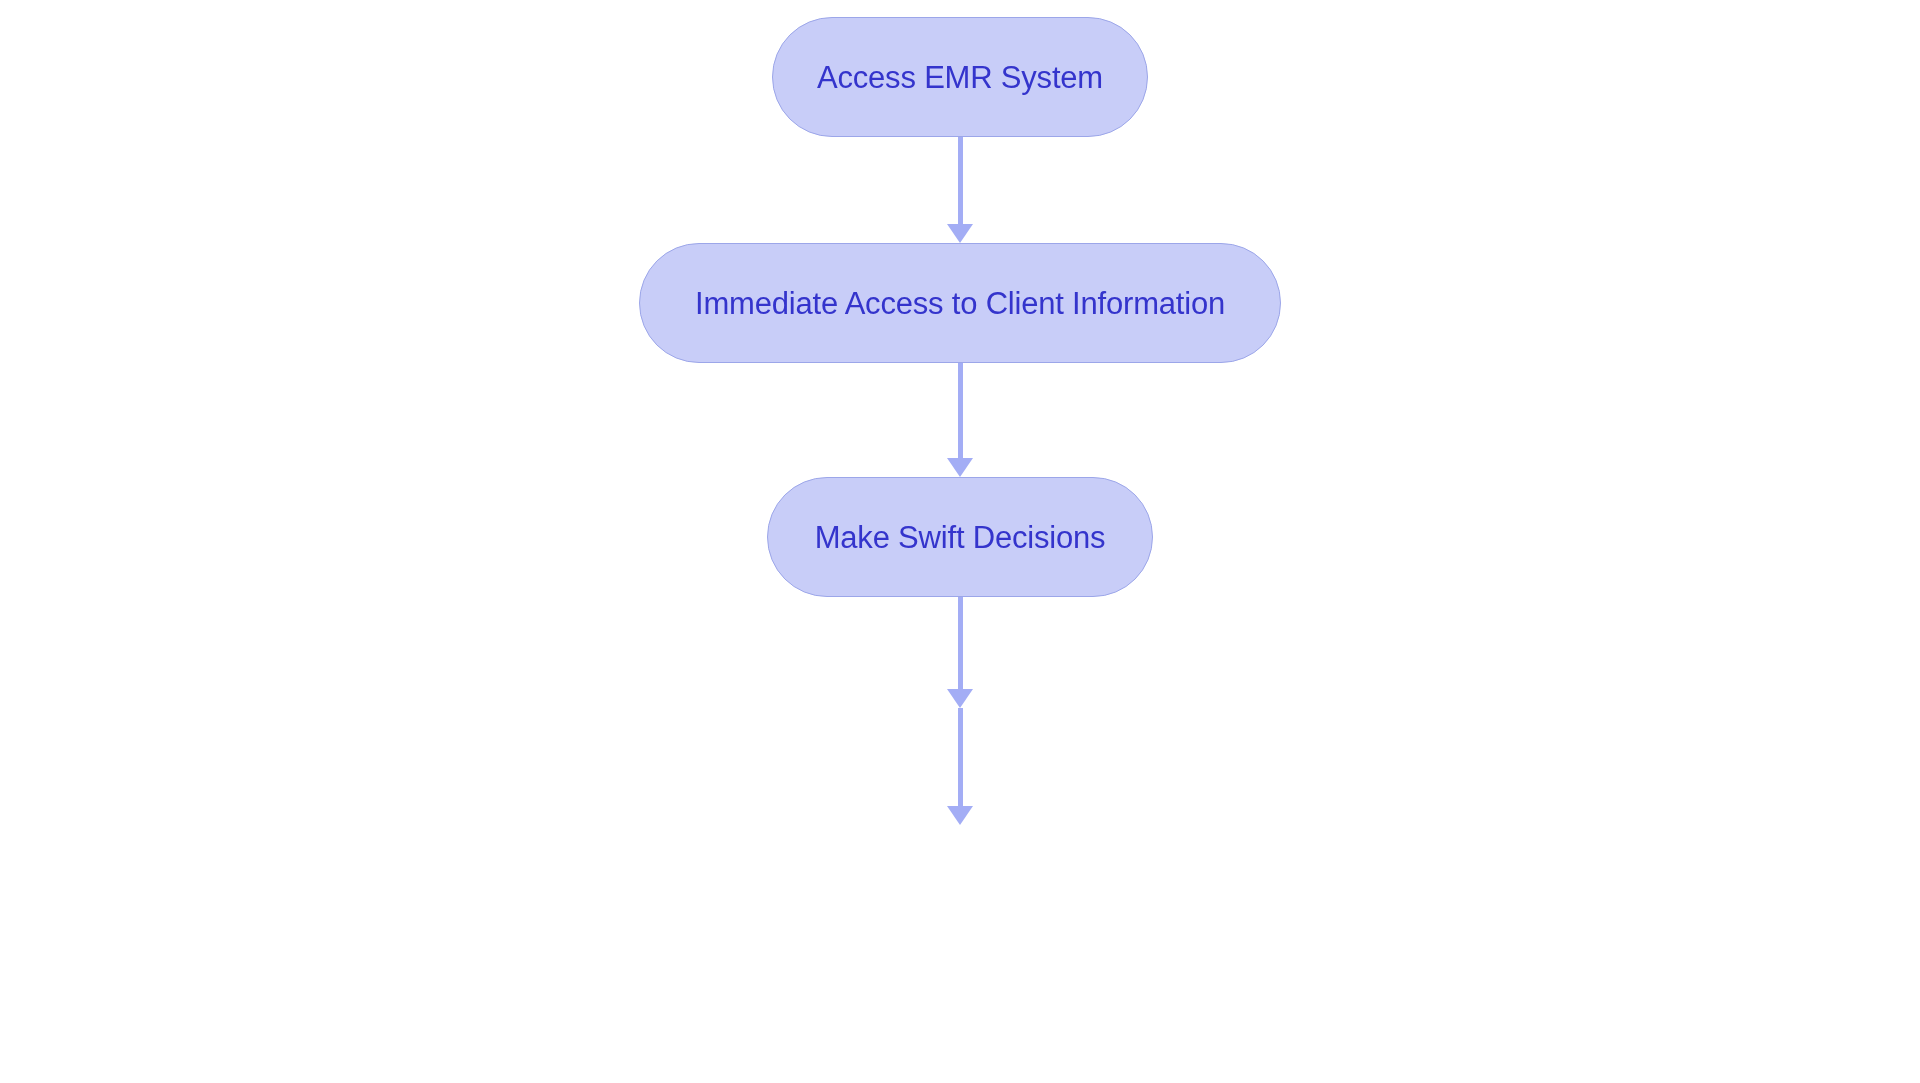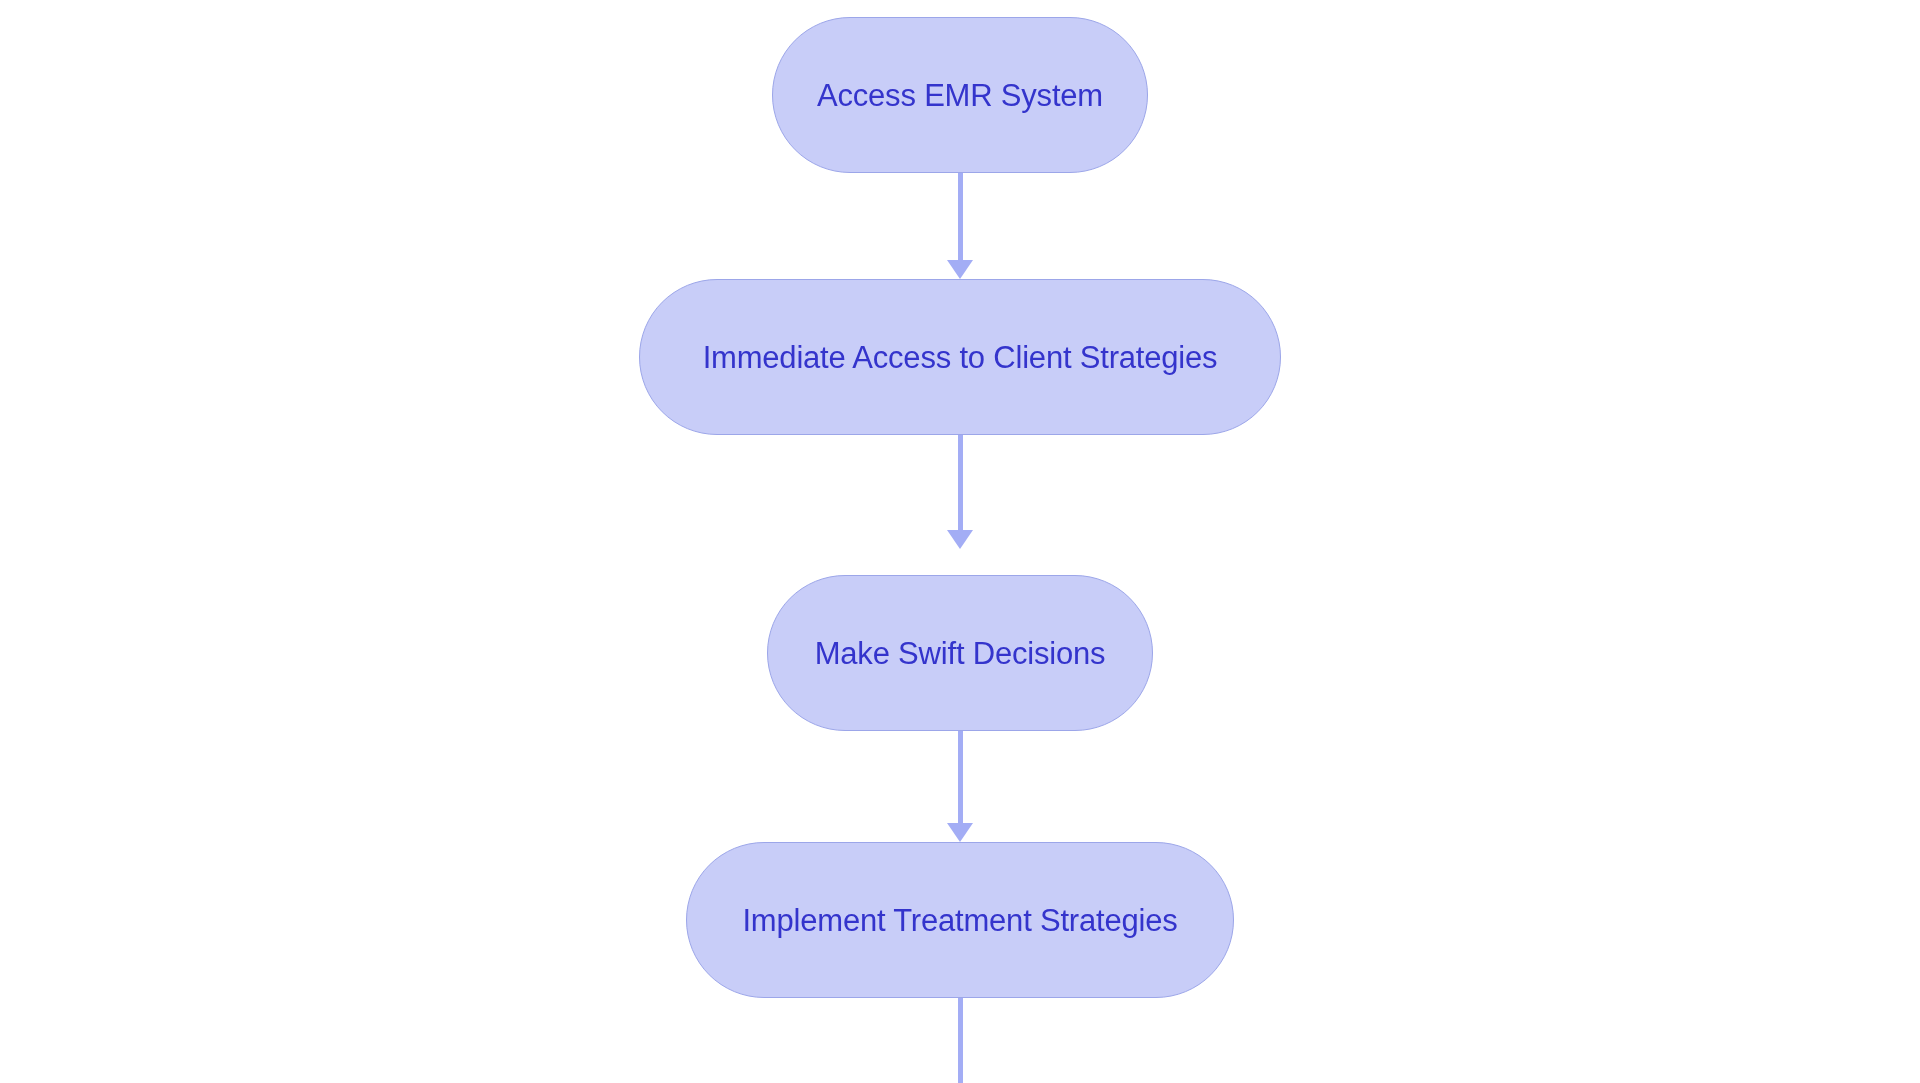--- a/index.html
+++ b/index.html
@@ -31,42 +31,42 @@
     display: flex;
     flex-direction: column;
     align-items: center;
   }
 
   .node {
     box-sizing: border-box;
     background: #c8cdf8;
     border: 1.6px solid #9ca6e9;
     border-radius: 999px;
-    height: 156px;
+    height: 120px;
     display: flex;
     align-items: center;
     justify-content: center;
     flex: 0 0 auto;
     padding: 0 34px;
   }
 
   .node-label {
     color: #3434cc;
     font-family: "Liberation Sans", sans-serif;
     font-size: 31px;
     font-weight: 400;
     letter-spacing: -0.2px;
     white-space: nowrap;
     line-height: 1;
   }
 
   
   .node-w1 { width: 376px; }
   .node-w2 { width: 642px; }
-  .node-w3 { width: 386px; margin-top: 26px; }
+  .node-w3 { width: 386px; }
   .node-w4 { width: 548px; }
   .node-w5 { width: 480px; }
 
   
   .connector {
     position: relative;
     flex: 0 0 auto;
     width: 24px;
     display: flex;
     flex-direction: column;
@@ -104,40 +104,37 @@
     <div class="node node-w1">
       <span class="node-label">Access EMR System</span>
     </div>
 
     <div class="connector gap-1">
       <div class="connector-stem"></div>
       <div class="connector-head"></div>
     </div>
 
     <div class="node node-w2">
-      <span class="node-label">Immediate Access to Client Strategies</span>
+      <span class="node-label">Immediate Access to Client Information</span>
     </div>
 
     <div class="connector gap-2">
       <div class="connector-stem"></div>
       <div class="connector-head"></div>
     </div>
 
     <div class="node node-w3">
       <span class="node-label">Make Swift Decisions</span>
     </div>
 
     <div class="connector gap-3">
       <div class="connector-stem"></div>
       <div class="connector-head"></div>
     </div>
 
-    <div class="node node-w4">
-      <span class="node-label">Implement Treatment Strategies</span>
-    </div>
 
     <div class="connector gap-4">
       <div class="connector-stem"></div>
       <div class="connector-head"></div>
     </div>
 
 
   </div>
 </div>
 

